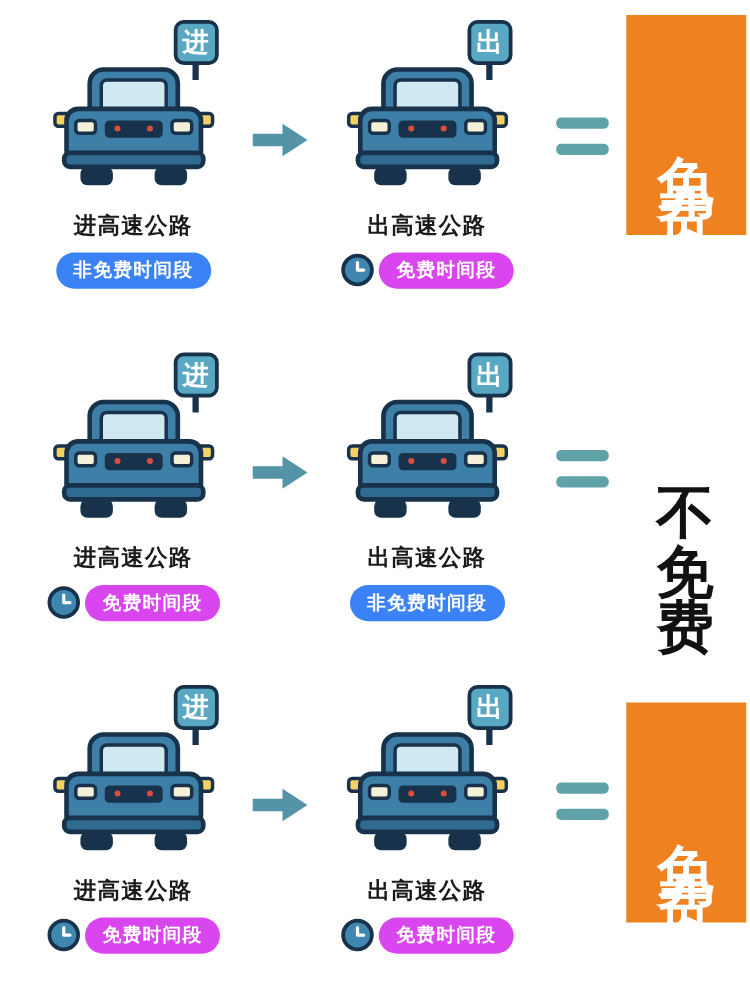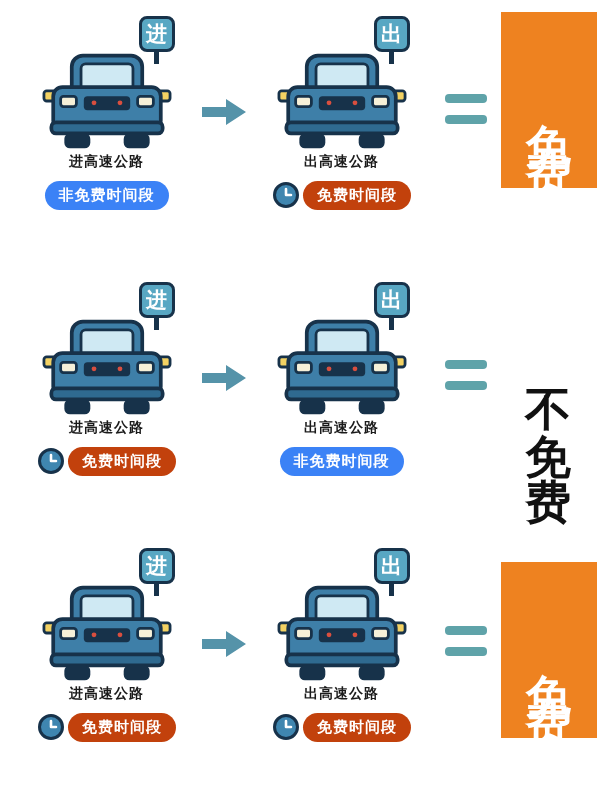--- a/index.html
+++ b/index.html
@@ -9,26 +9,26 @@
   .row { height:266px; display:flex; box-sizing:border-box; padding-left:14px; }
   .row-3 { height:267px; }
 
   
   .car-group { width:185px; display:flex; flex-direction:column; align-items:center; padding-top:16px; box-sizing:border-box; }
   .car-figure { position:relative; width:140px; height:136px; }
   .sign-plate { position:absolute; top:0; right:2px; width:36px; height:36px; background:#58a7c3; border:3px solid #17324a; border-radius:8px; color:#ffffff; font-weight:bold; font-size:21px; display:flex; align-items:center; justify-content:center; z-index:2; box-sizing:border-box; }
   .sign-pole { position:absolute; top:34px; right:18px; width:5px; height:14px; background:#17324a; z-index:1; }
   .car-svg { position:absolute; bottom:0; left:0; width:140px; height:102px; }
 
-  .car-label { margin-top:1px; font-size:14px; font-weight:bold; color:#1a1a1a; letter-spacing:1px; }
+  .car-label { margin-top:16px; font-size:18px; font-weight:bold; color:#1a1a1a; letter-spacing:1px; }
 
   .badge-row { margin-top:9px; display:flex; align-items:center; gap:3px; height:30px; }
   .clock { width:28px; height:28px; flex:0 0 auto; }
   .pill { color:#ffffff; font-weight:bold; font-size:15px; padding:5px 14px; border-radius:16px; white-space:nowrap; letter-spacing:1px; }
-  .pill.free { background:#c2410c; }
+  .pill.free { background:#d946ef; }
   .pill.nonfree { background:#3b82f6; }
 
   
   .arrow-col { width:50px; display:flex; justify-content:center; padding-top:96px; box-sizing:border-box; }
   .arrow-svg { width:44px; height:32px; }
 
   
   .equals-col { width:64px; display:flex; flex-direction:column; align-items:center; gap:12px; padding-top:94px; box-sizing:border-box; }
   .equals-bar { width:42px; height:9px; background:#5fa3a9; border-radius:4px; }
 

